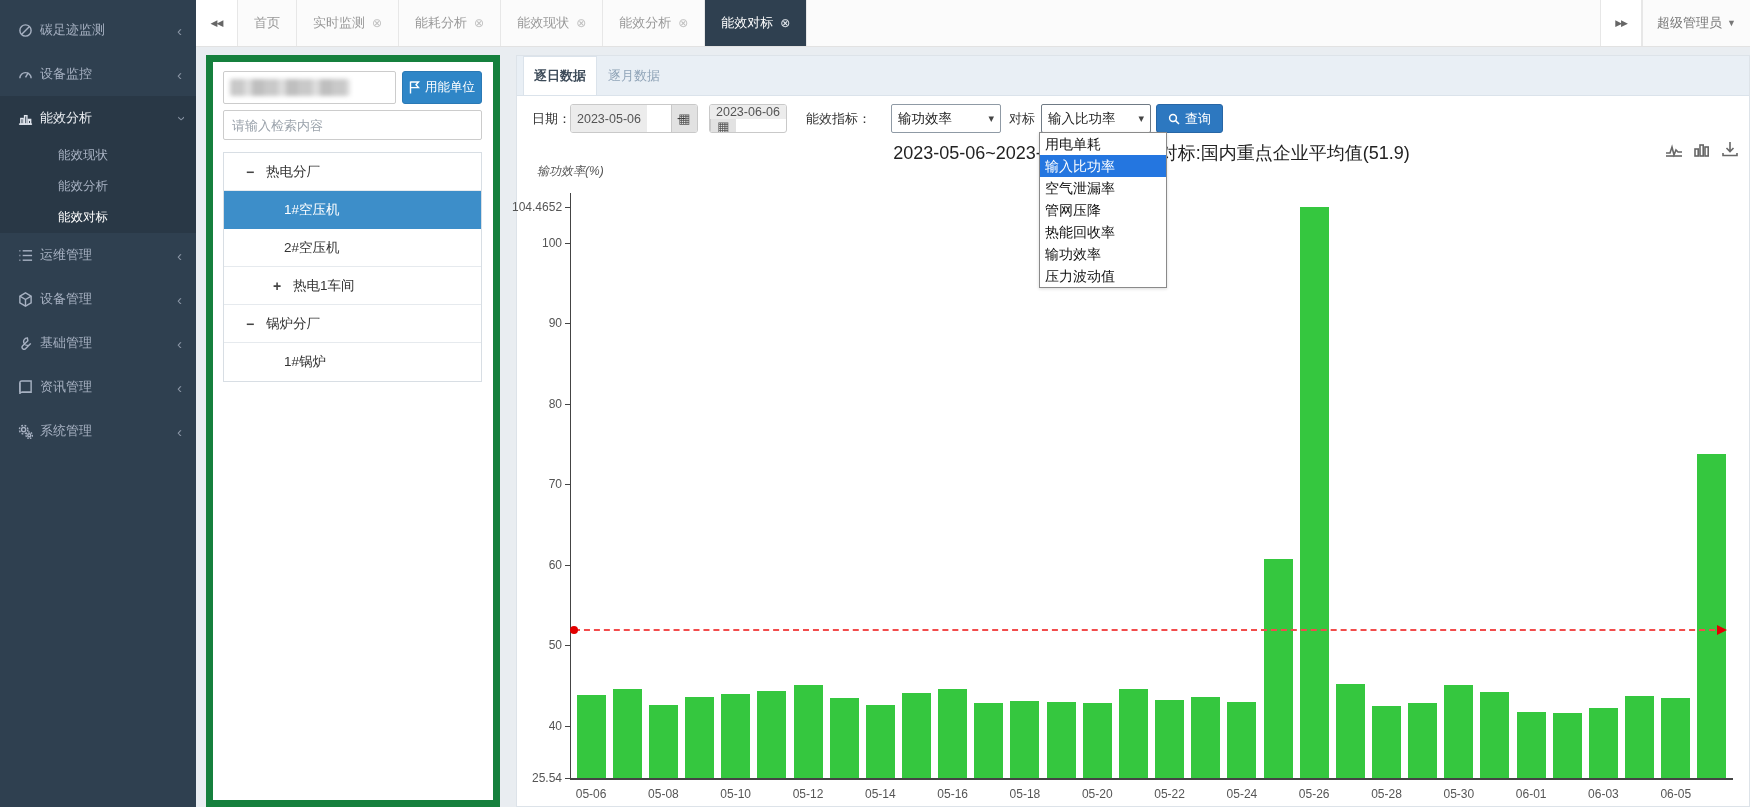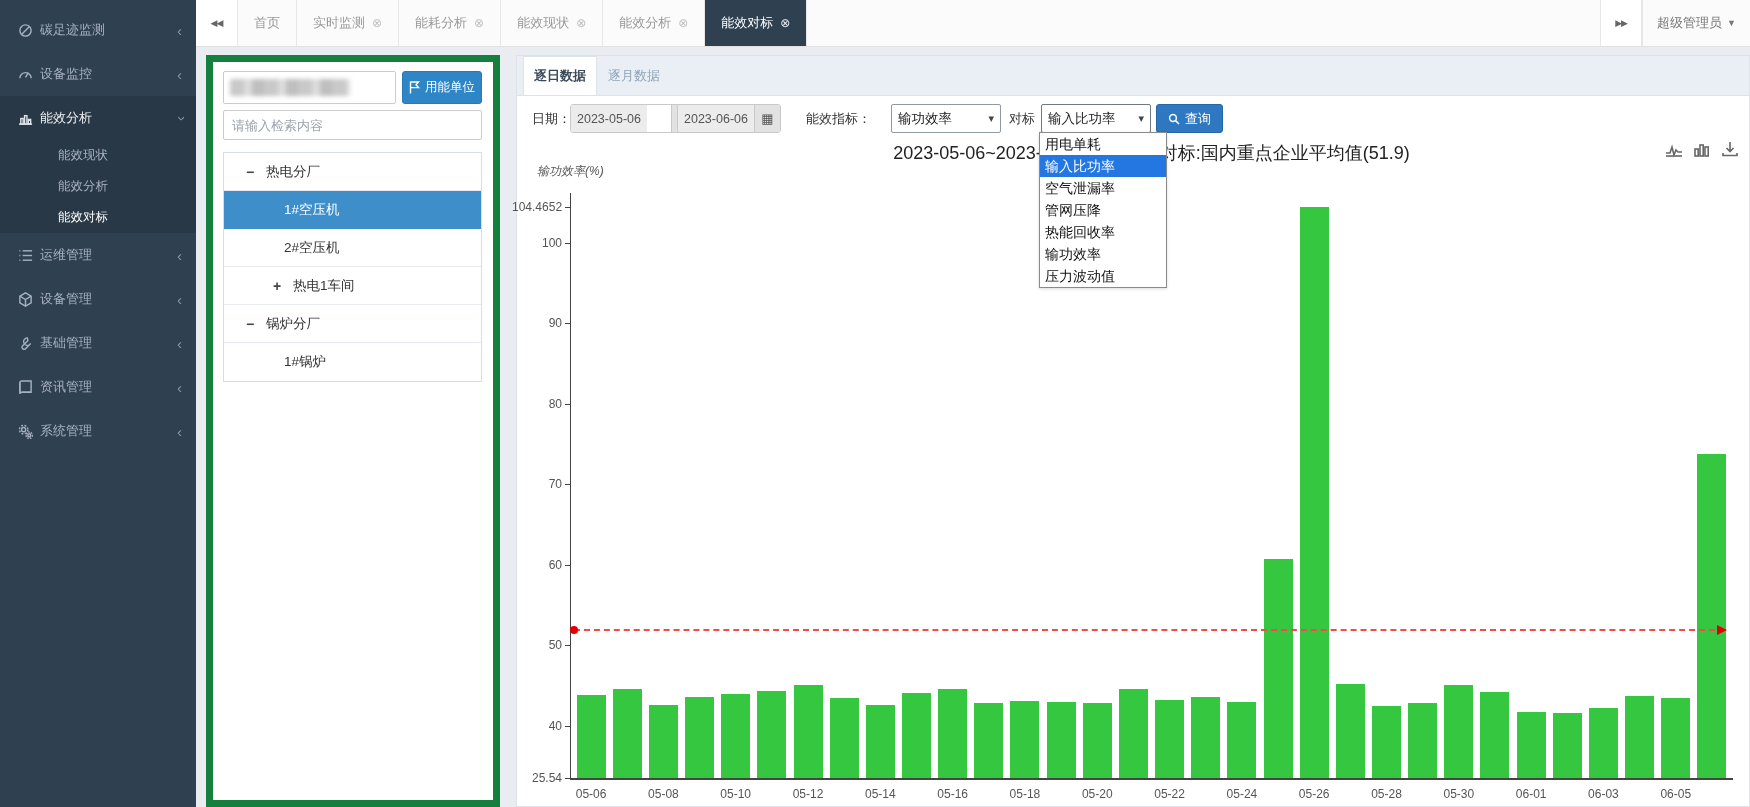--- a/index.html
+++ b/index.html
@@ -282,21 +282,21 @@
       </div>
   </div>
 
   <div class="frow">
     <span class="flabel" style="left:15px;">日期：</span>
     <div class="dinput" style="left:53px;gap:24px;">
       <span class="val">2023-05-06</span>
       <span class="cal">▦</span>
     </div>
     <span class="flabel" style="left:160px;">--</span>
-    <div class="dinput" style="left:160px;">
+    <div class="dinput" style="left:192px;flex-direction:column;">
       <span class="val">2023-06-06</span>
       <span class="cal">▦</span>
     </div>
     <span class="flabel" style="left:289px;">能效指标：</span>
     <div class="sel" style="left:374px; width:110px;">
       <span>输功效率</span>
         <span class="arr">▾</span>
     </div>
     <span class="flabel" style="left:492px;">对标</span>
     <div class="sel" style="left:524px; width:110px; border-color:#6f7a85;">

